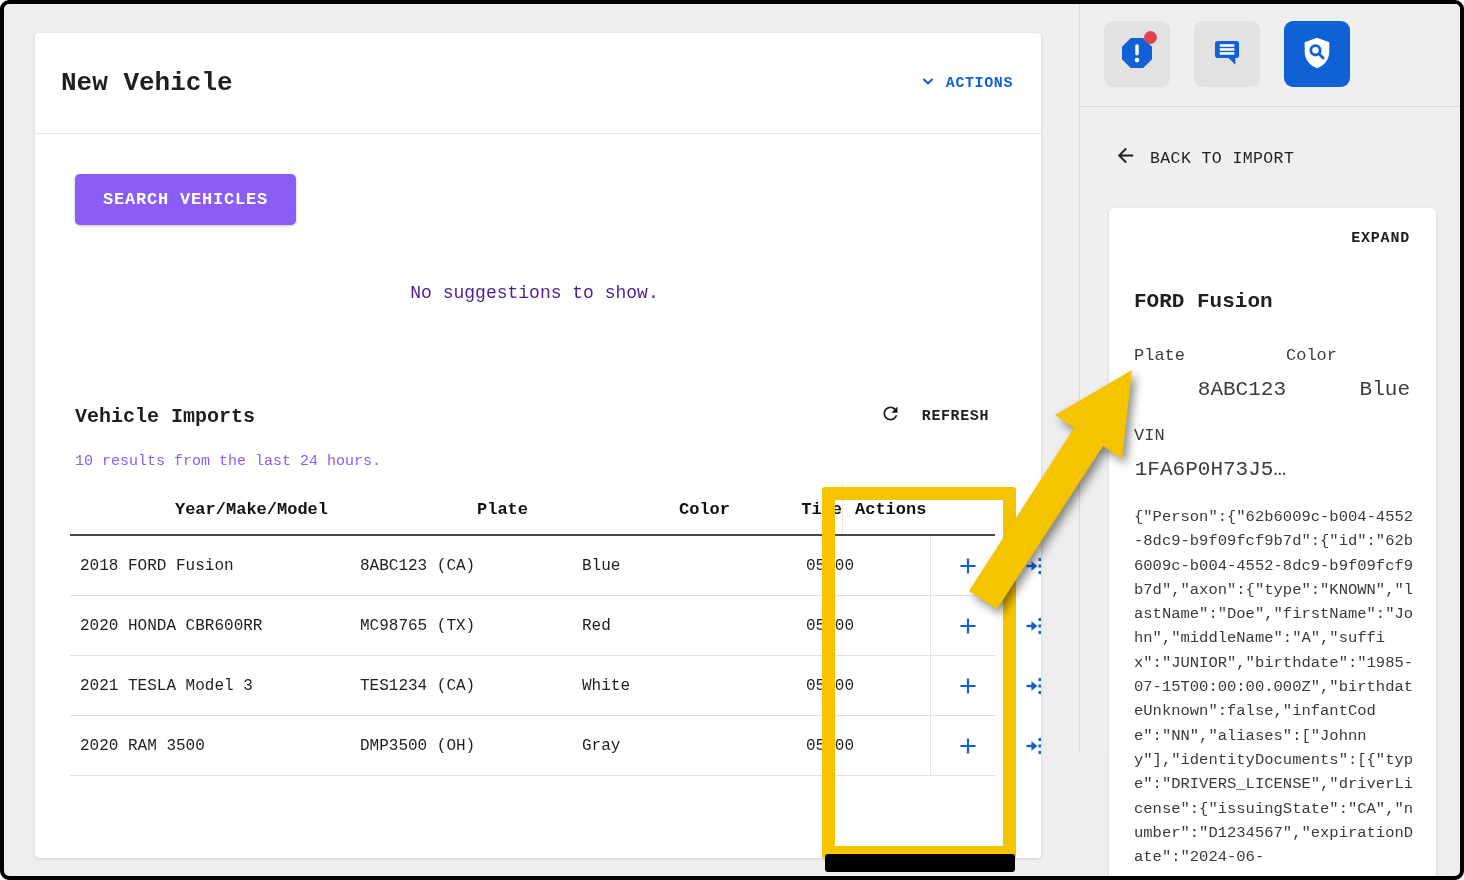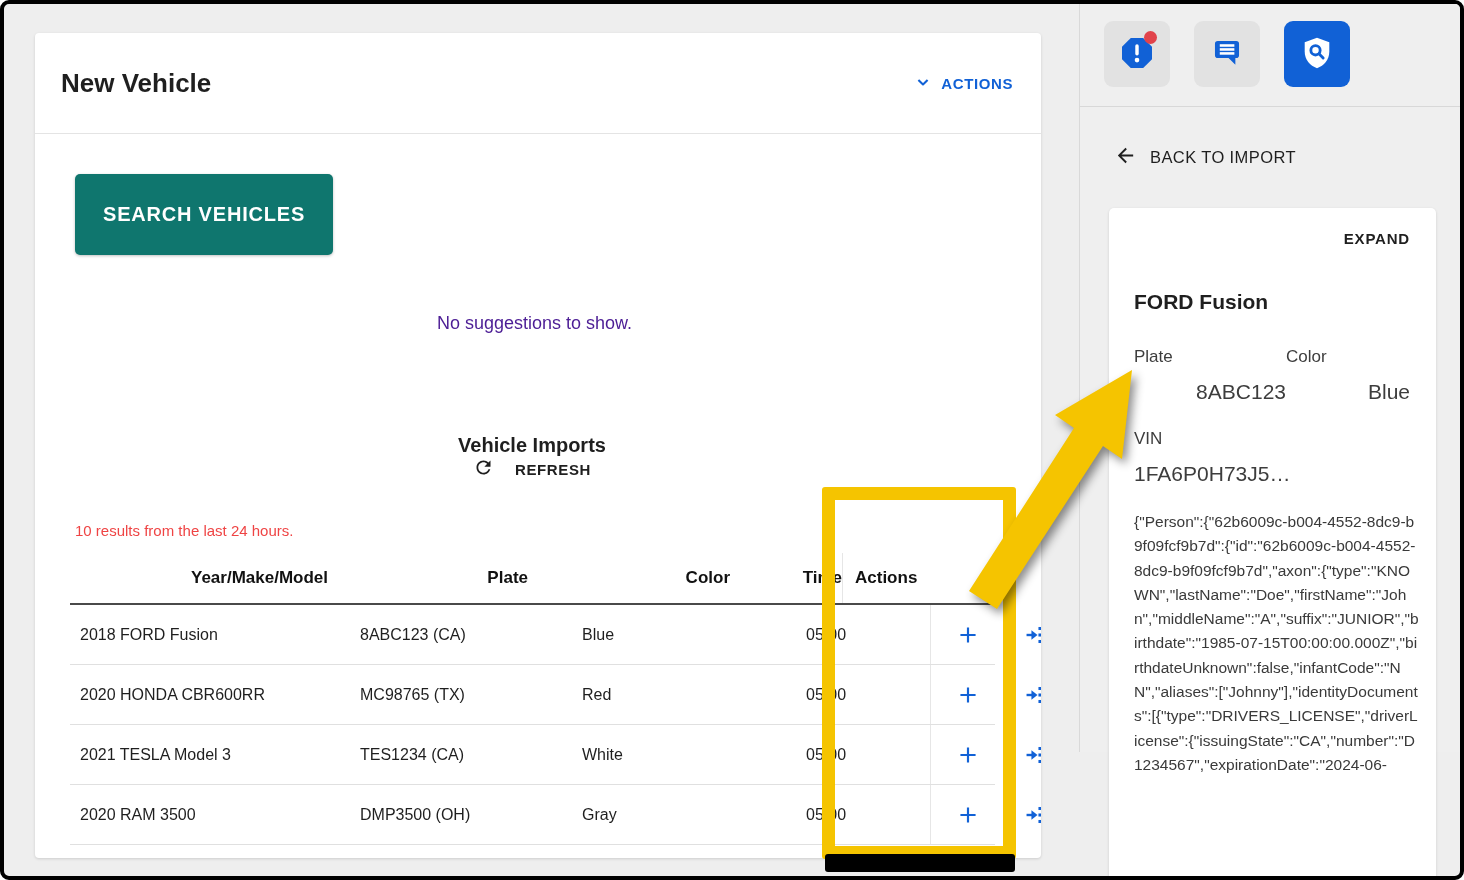--- a/index.html
+++ b/index.html
@@ -1,56 +1,55 @@
 <!DOCTYPE html>
 <html><head>
 <meta charset="utf-8">
 <style>
   * { margin:0; padding:0; box-sizing:border-box; }
   html,body { background:#fff; font-family:"Liberation Sans","DejaVu Sans",sans-serif; }
   .frame {
     position:relative; width:1464px; height:880px;
     border:4px solid #000; border-radius:9px;
-    background:#eeeeee; overflow:hidden;
+    background:#eeeeee; overflow:hidden;font-family:Liberation Mono, monospace;
   }
   
   .main-card {
     position:absolute; left:31px; top:29px; width:1006px; height:825px;
     background:#fff; border-radius:4px;
     box-shadow:0 1px 3px rgba(0,0,0,0.14);
     overflow:hidden;
   }
   .main-header {
     display:flex; justify-content:space-between; align-items:center;
     padding:0 28px 0 26px; height:101px;
     border-bottom:1px solid #e4e4e4;
   }
   .page-title { font-size:26px; font-weight:bold; color:#1f1f1f; }
   .actions-menu {
     display:flex; align-items:center; gap:8px; cursor:pointer;
     color:#1161d6; font-size:15px; font-weight:bold; letter-spacing:0.6px;
   }
   .main-body { padding:40px 40px 0 40px; }
   .btn-primary {
-    display:inline-block; background:#0f766e; color:#fff; border:none; cursor:pointer;
-    font-family:inherit; font-size:20px; font-weight:bold; letter-spacing:0.8px;
-    padding:29px 28px; border-radius:5px; box-shadow:0 1px 3px rgba(0,0,0,0.25);
+    display:inline-block; background:#8b5cf6; color:#fff; border:none; cursor:pointer;
+    font-family:inherit; font-size:17px; font-weight:bold; letter-spacing:0.8px;
+    padding:16px 28px; border-radius:5px; box-shadow:0 1px 3px rgba(0,0,0,0.25);
   }
   .no-suggestions { margin:58px 0 15px -7px; font-size:18px; color:#4c1d95;text-align:center; }
   .section-row {
-    margin-top:100px; display:flex; justify-content:center; align-items:center;
+    margin-top:100px; display:flex; justify-content:space-between; align-items:center;
     padding-right:12px;
-    flex-direction:column;
   }
   .section-title { font-size:20px; font-weight:bold; color:#1f1f1f; }
   .refresh-btn {
     display:flex; align-items:center; gap:21px; cursor:pointer;
     font-size:15px; font-weight:bold; color:#1f1f1f; letter-spacing:0.6px;
   }
-  .summary { margin-top:41px; font-size:15px; color:#ef4444; }
+  .summary { margin-top:24px; font-size:15px; color:#8b5cf6; }
   
   .vtable { margin-top:14px; width:925px; margin-left:-5px; }
   .vrow { display:grid; grid-template-columns:258px 200px 202px 112px 153px; align-items:center; }
   .vhead { height:52px; border-bottom:2px solid #4a4a4a;text-align:right; }
   .vhead .vcell { font-size:17px; font-weight:bold; color:#111; }
   .vbody-row { height:60px; border-bottom:1px solid #e0e0e0; font-size:16px; color:#1f1f1f;gap:22px; }
   .vcell { padding-left:10px; }
   .vcell-actions { display:flex; align-items:center; gap:45px; padding-left:24px;
     height:100%; border-left:1px solid #e6e6e6; }
   .vhead .vcell-actions { border-left:1px solid #e6e6e6; padding-left:12px; }

